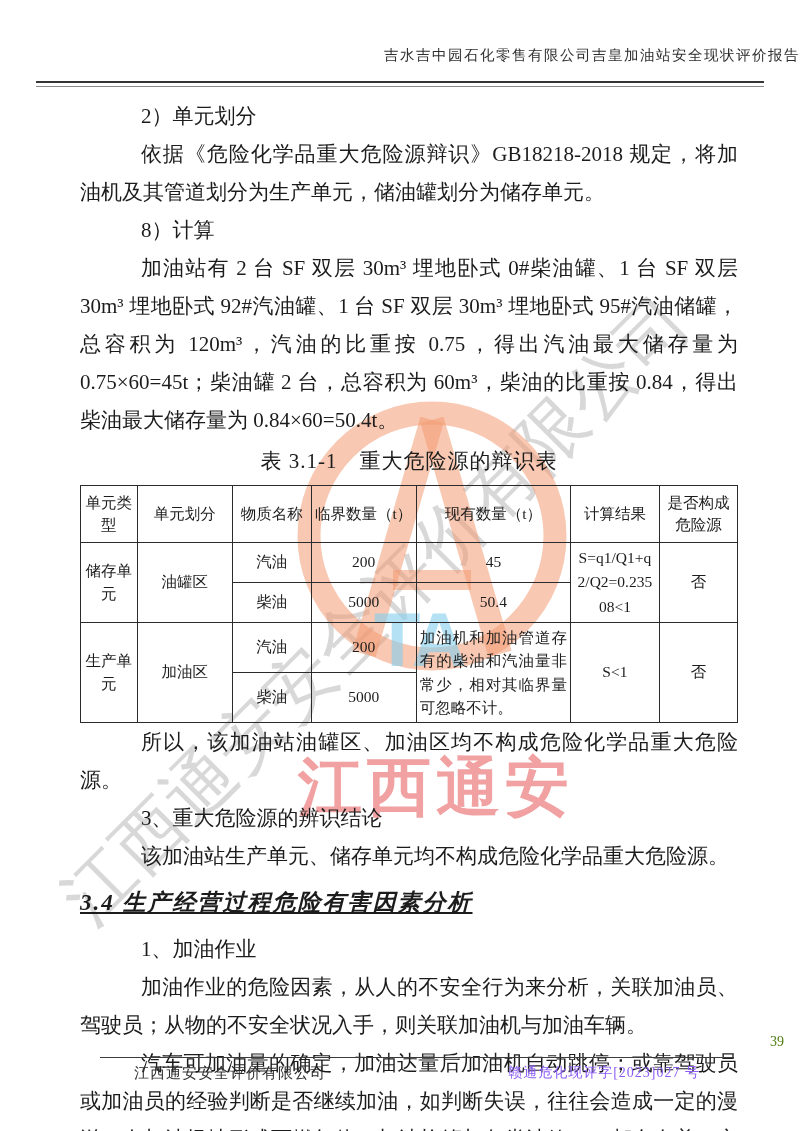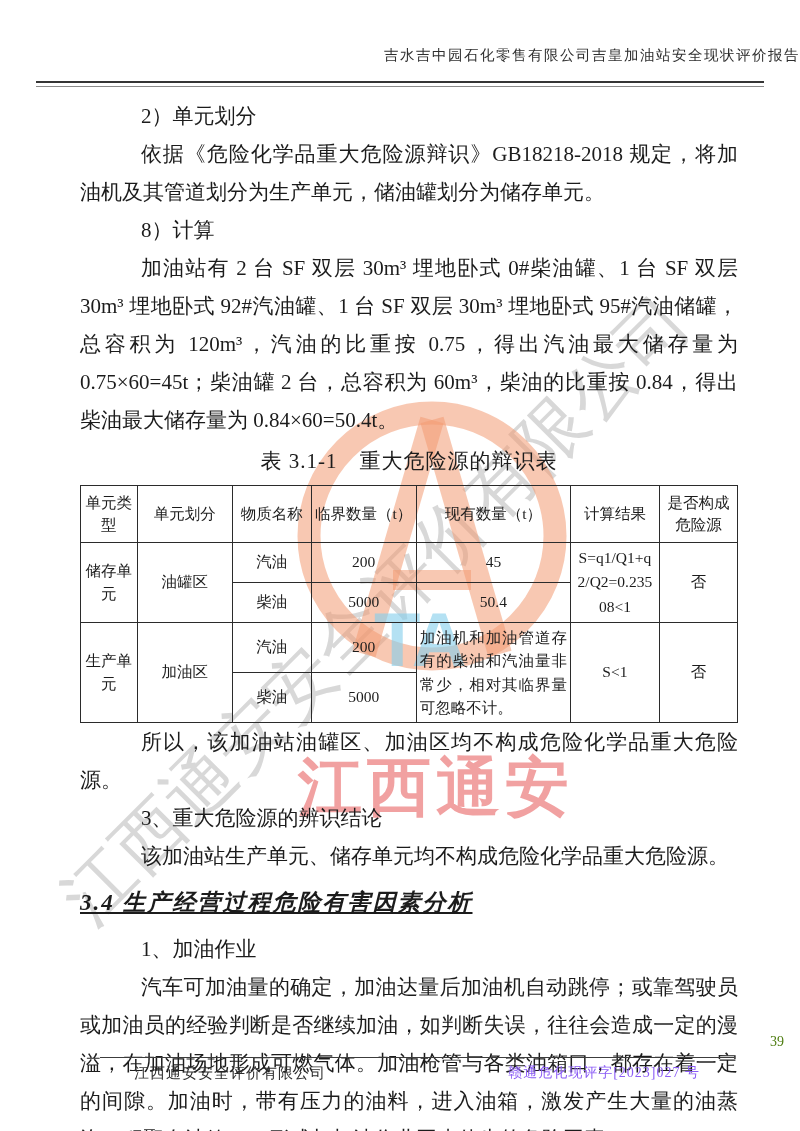--- a/index.html
+++ b/index.html
@@ -152,20 +152,21 @@
     </tbody>
       </table>
 
     <p class="body-para">所以，该加油站油罐区、加油区均不构成危险化学品重大危险源。</p>
     <p class="body-para">3、重大危险源的辨识结论</p>
     <p class="body-para">该加油站生产单元、储存单元均不构成危险化学品重大危险源。</p>
 
     <p class="section-heading">3.4 生产经营过程危险有害因素分析</p>
 
     <p class="body-para">1、加油作业</p>
+    <p class="body-para">加油作业的危险因素，从人的不安全行为来分析，关联加油员、驾驶员；从物的不安全状况入手，则关联加油机与加油车辆。</p>
     <p class="body-para">汽车可加油量的确定，加油达量后加油机自动跳停；或靠驾驶员或加油员的经验判断是否继续加油，如判断失误，往往会造成一定的漫溢，在加油场地形成可燃气体。加油枪管与各类油箱口，都存在着一定的间隙。加油时，带有压力的油料，进入油箱，激发产生大量的油蒸汽，积聚在油箱口，形成与加油作业同步伴生的危险因素。</p>
   </div>
 
   <div class="page-number">39</div>
   <div class="footer-rule"></div>
   <div class="footer-left">江西通安安全评价有限公司</div>
   <div class="footer-right">赣通危化现评字[2023]027 号</div>
 
 </div>
 

